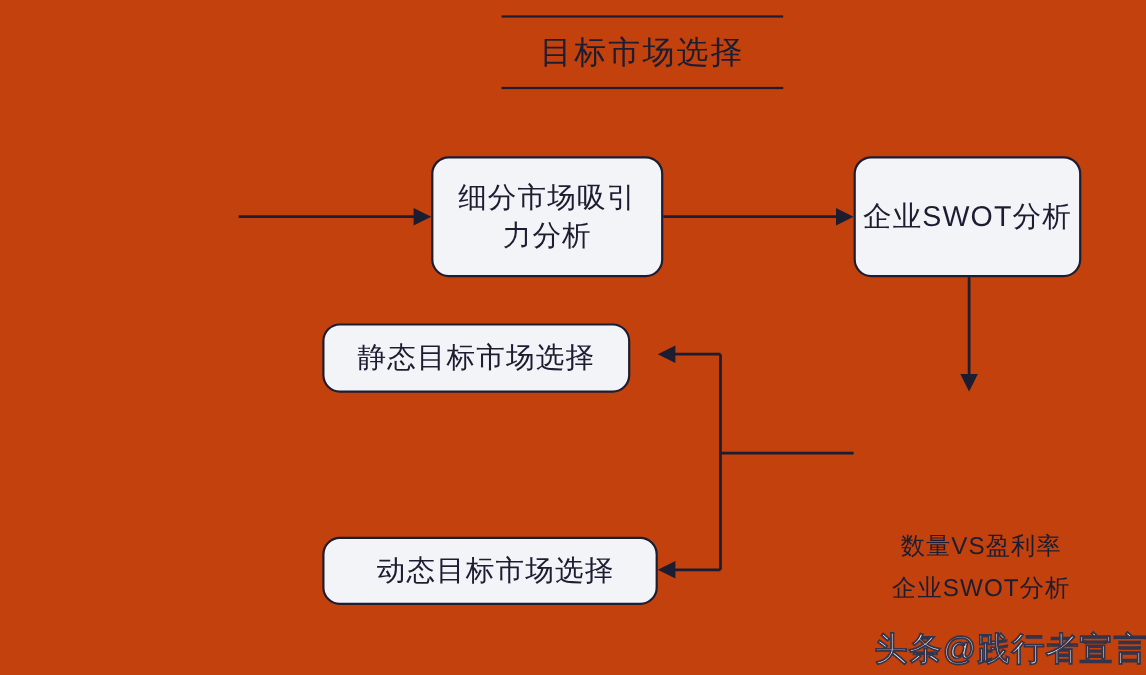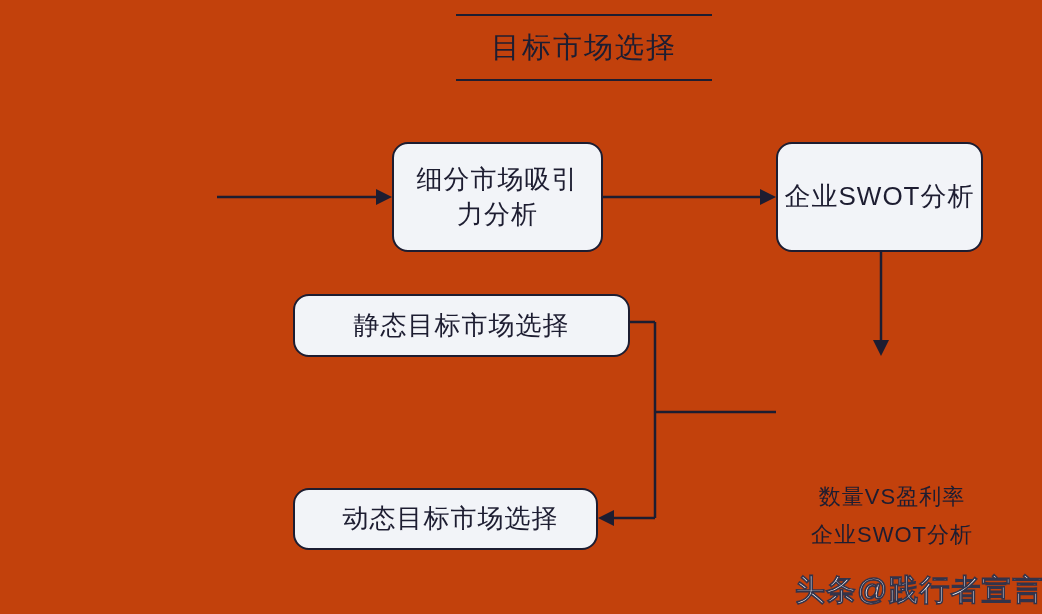--- a/index.html
+++ b/index.html
@@ -43,21 +43,21 @@
     text-align:center;
     font-size:26px;
     line-height:1.35;
     white-space:pre-line;
     box-sizing:border-box;
     letter-spacing:1px;
   }
   .node-demand {left:5px;  top:141px;width:212px;height:111px;}
   .node-segment{left:392px;top:142px;width:211px;height:110px;}
   .node-swot   {left:776px;top:142px;width:207px;height:110px;}
-  .node-static {left:293px;top:294px;width:337px;height:63px;}
+  .node-static {left:293px;top:294px;width:280px;height:63px;}
   .node-other  {left:776px;top:356px;width:207px;height:112px;}
   .node-dynamic{left:293px;top:488px;width:305px;height:62px;padding-left:10px;}
   .notes{
     position:absolute;left:742px;top:478px;width:300px;
     text-align:center;
     font-size:22px;
     letter-spacing:1px;
   }
   .notes .note-line{
     height:38px;

